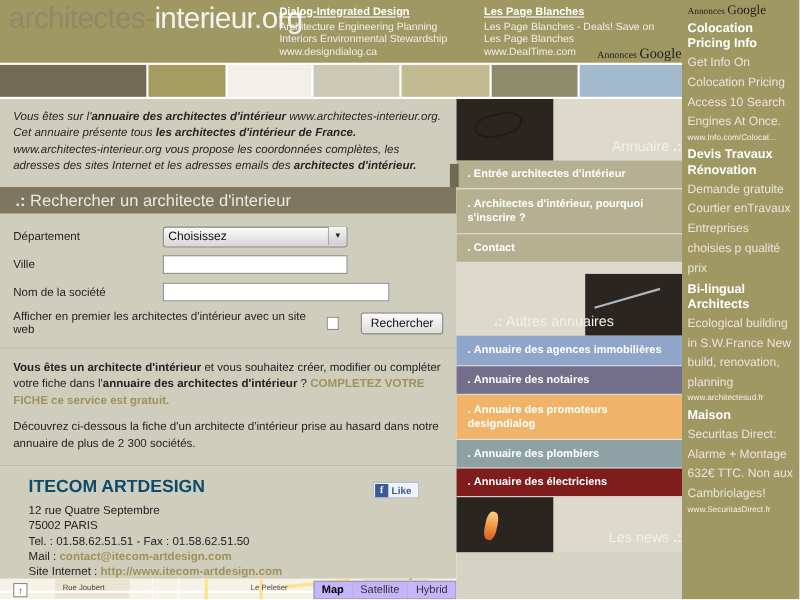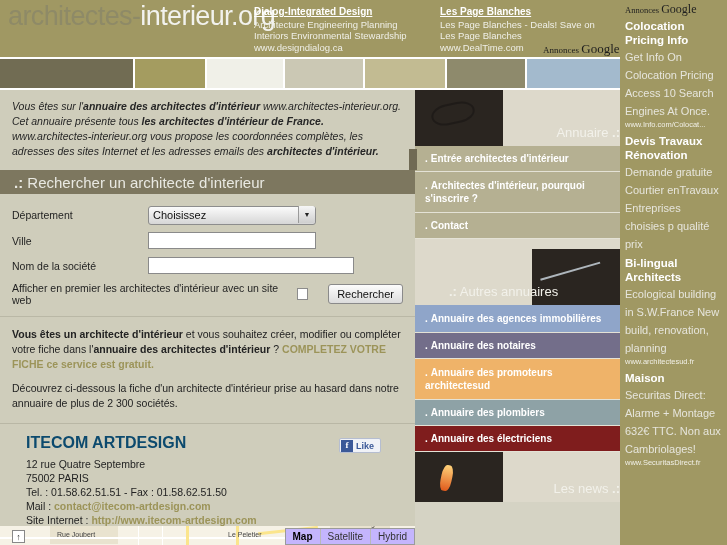--- a/index.html
+++ b/index.html
@@ -390,21 +390,21 @@
       <div class="photo ph-specs"></div>
       <div class="cap">
         <span class="dots">.:</span>
         <span>Autres annuaires</span>
       </div>
     </div>
 
     <div>
       <div class="menuitem tall" style="background:#8fa5c9;"><span class="dot">.</span><span>Annuaire des agences immobilières</span></div>
       <div class="menuitem" style="background:#736e8a;"><span class="dot">.</span><span>Annuaire des notaires</span></div>
-      <div class="menuitem tall" style="background:#efb369;"><span class="dot">.</span><span>Annuaire des promoteurs architectesud</span></div>
+      <div class="menuitem tall" style="background:#efb369;"><span class="dot">.</span><span>Annuaire des promoteurs designdialog</span></div>
       <div class="menuitem" style="background:#8ea2a6;"><span class="dot">.</span><span>Annuaire des plombiers</span></div>
       <div class="menuitem" style="background:#7f1d1d;"><span class="dot">.</span><span>Annuaire des électriciens</span></div>
     </div>
 
     <div class="mid-hero" style="height:50px;">
       <div class="photo ph-flower" style="height:50px;"></div>
       <div class="cap">
         <span>Les news</span>
         <span class="dots">.:</span>
       </div>

